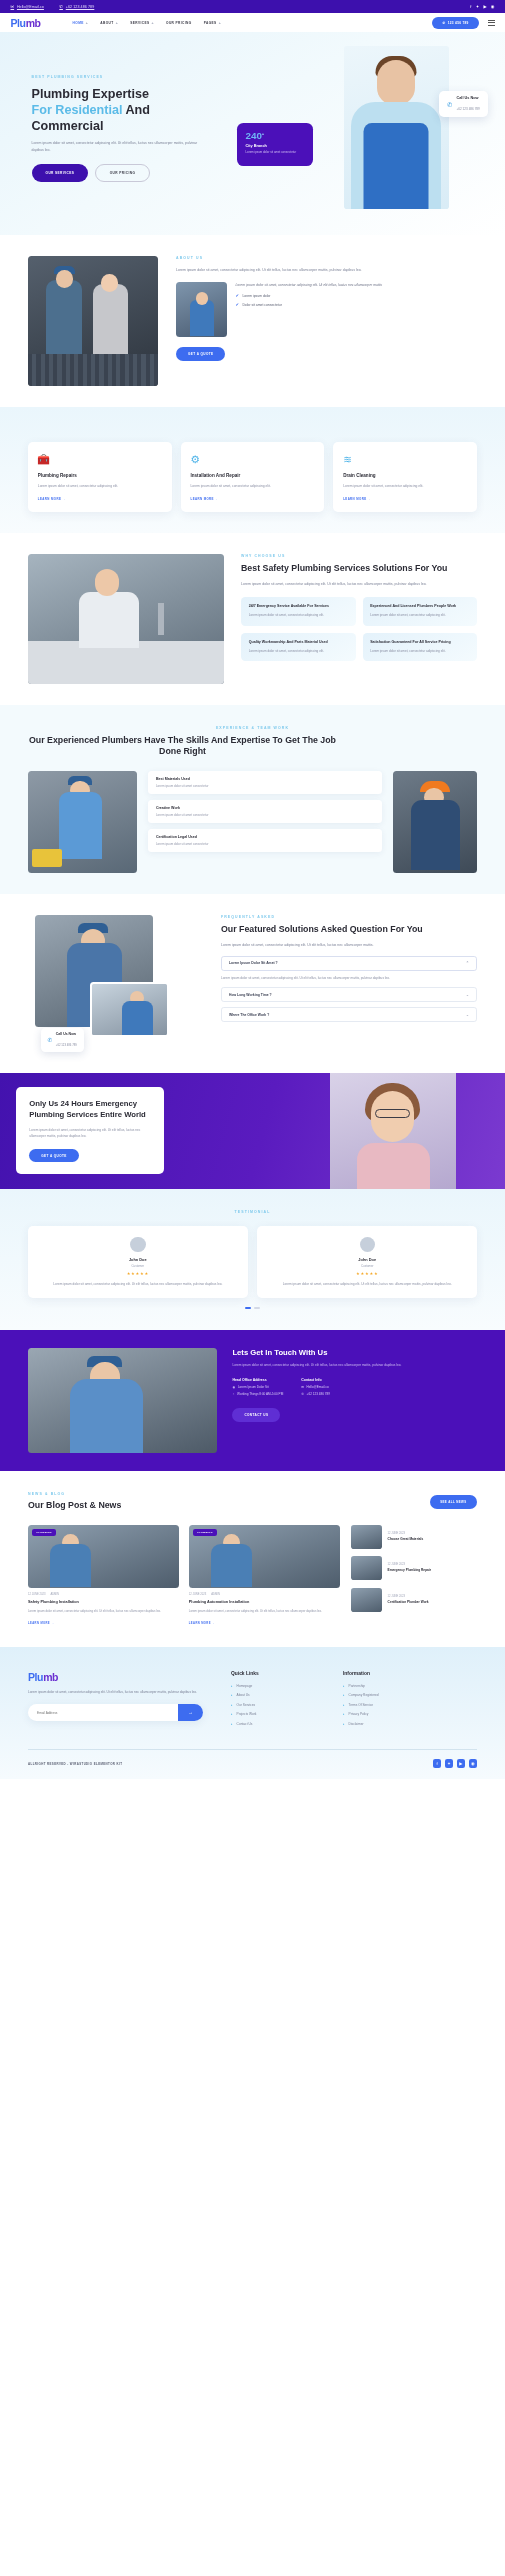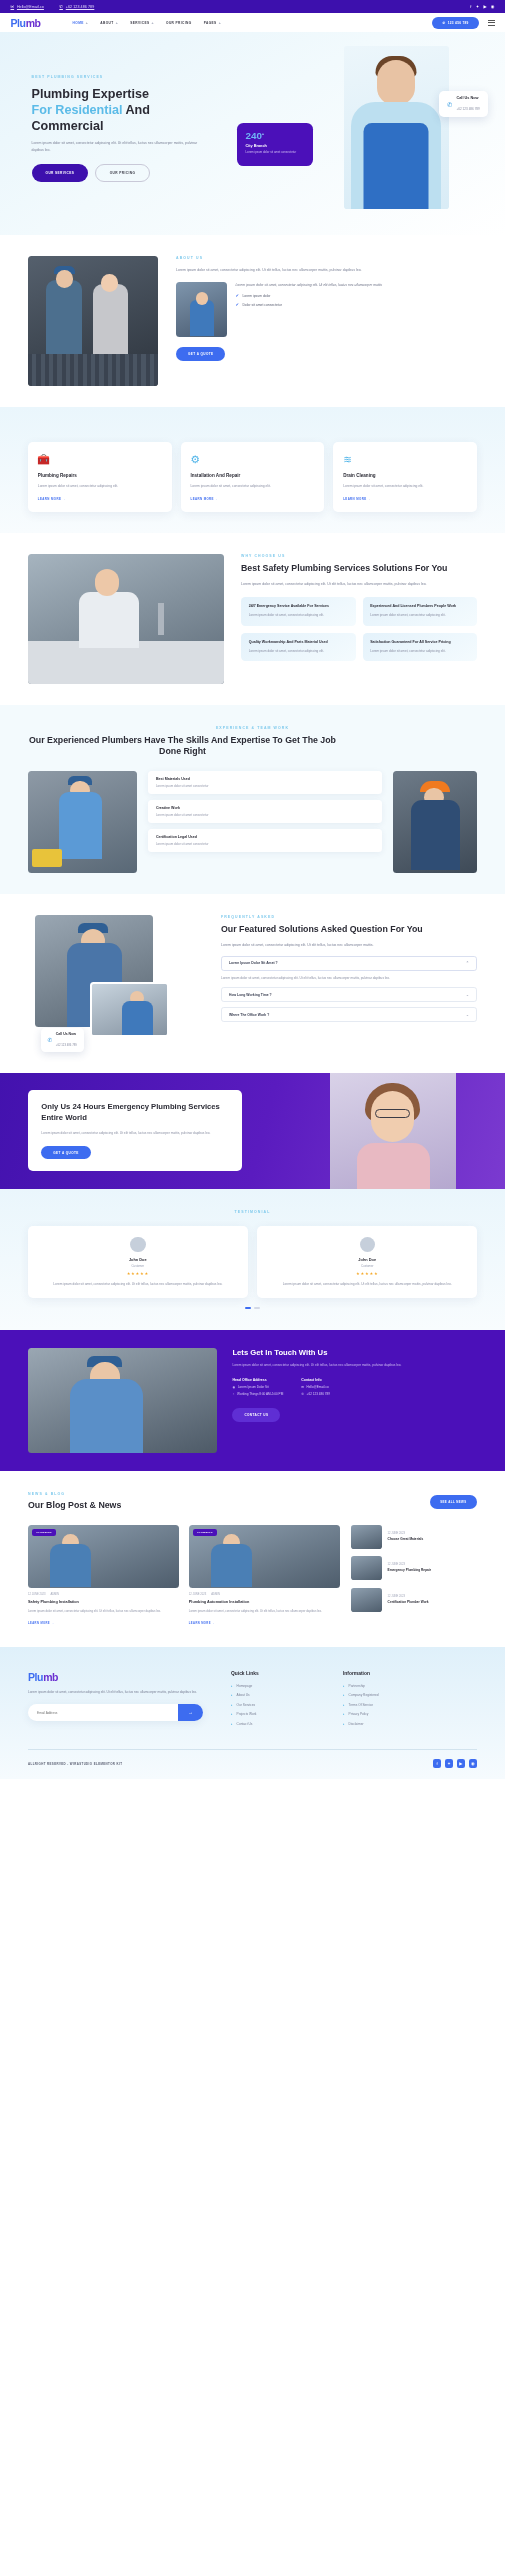--- a/index.html
+++ b/index.html
@@ -164,21 +164,21 @@
   .acc-item { background:#fff; border:0.5px solid #e5eaf2; border-radius:2.8px;
               padding:4.9px 7px; margin-bottom:4.2px; display:flex;
               align-items:center; justify-content:space-between; cursor:pointer; }
   .acc-item.open { border-color:#d9dff0; }
   .acc-item span { font-size:3.4px; font-weight:bold; color:#3a3f52; }
   .acc-item .cv { font-size:3.5px; color:#9aa0b5; }
   .acc-body { font-size:3.2px; color:#8a8fa3; line-height:1.95; margin:-0.7px 0 5.6px; }
   
   .cta { background:linear-gradient(105deg,#4312ae 0%,#5a1bbf 52%,#7b3ad0 100%);
          height:116px; position:relative; overflow:hidden; display:flex; align-items:center; }
-  .cta-card { background:#fff; border-radius:4.9px; padding:12px 13.3px; width:214px; margin-left:28px; }
+  .cta-card { background:#fff; border-radius:4.9px; padding:12px 13.3px; width:148px; margin-left:16px; }
   .cta-card h2 { font-size:7.7px; font-weight:bold; line-height:1.42; color:#2b2b35; }
   .cta-card p { font-size:3.2px; color:#8a8fa3; line-height:1.9; margin-top:5.6px; }
   .cta-person { position:absolute; right:49px; top:0; width:126px; height:116px;
       background:linear-gradient(165deg,#d9d2e8,#b5a8cf); }
   .cp-h{position:absolute;left:41px;top:18px;width:43px;height:51px;background:#f0cdaf;border-radius:22px;}
   .cp-hair{position:absolute;left:35px;top:9.8px;width:55px;height:39px;background:#8a5a3c;border-radius:27px 27px 12.6px 12.6px;}
   .cp-g{position:absolute;left:45px;top:36px;width:35px;height:9px;border:1.4px solid #3b3b45;border-radius:4.9px;}
   .cp-b{position:absolute;left:27px;top:70px;width:73px;height:46px;background:#e8b9c2;border-radius:17px 17px 0 0;}
   
   .tcards { display:flex; gap:9.8px; margin-top:12.6px; }

